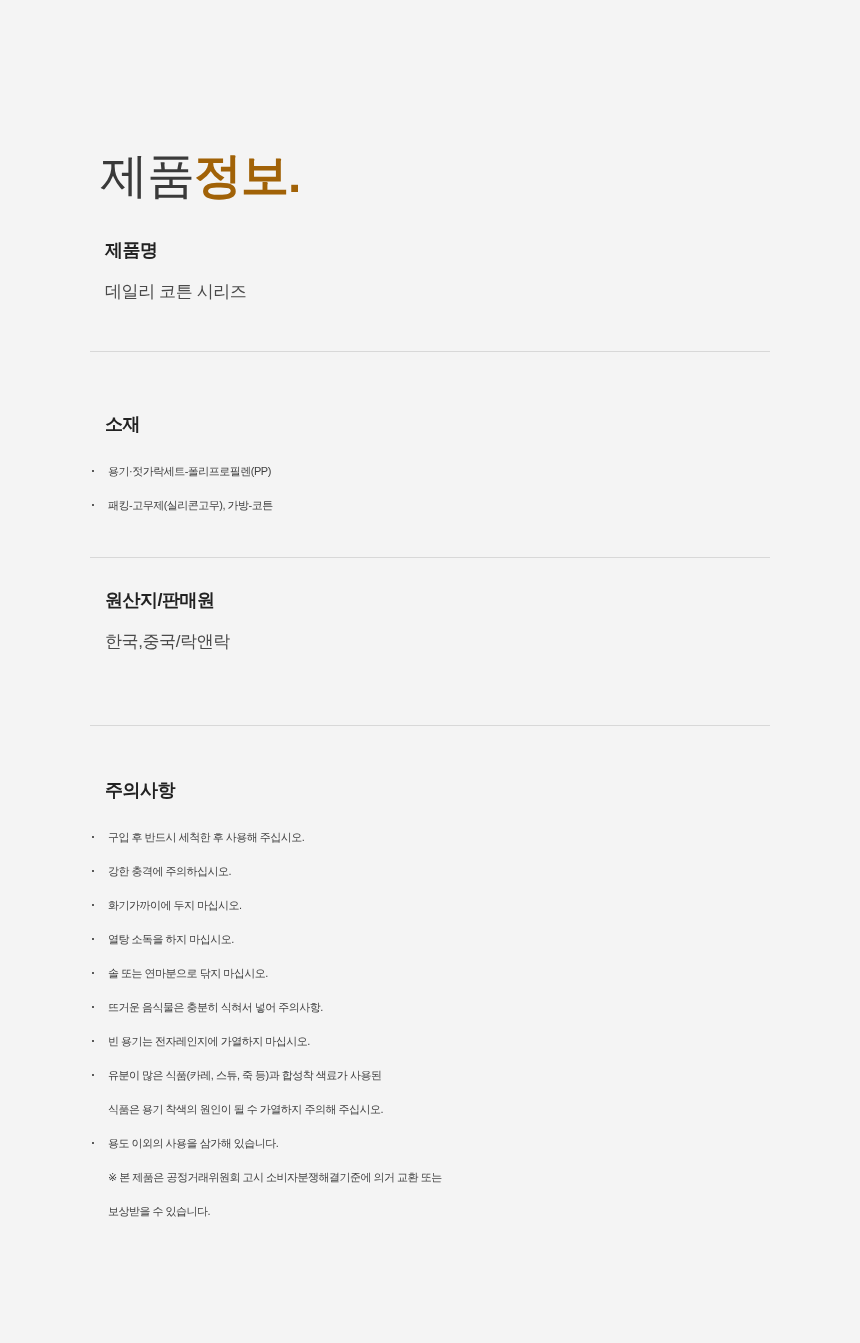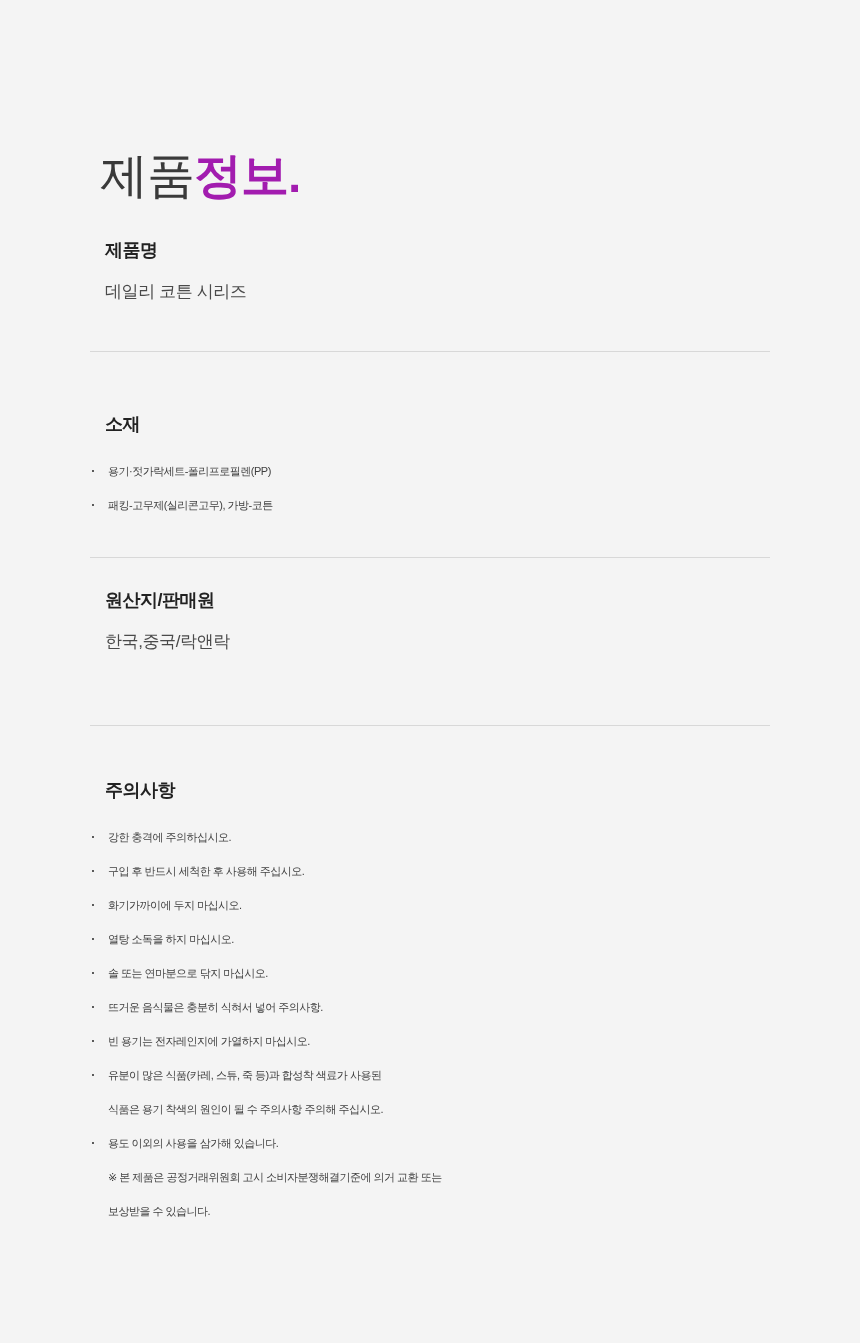--- a/index.html
+++ b/index.html
@@ -28,21 +28,21 @@
     line-height: 1.1;
     letter-spacing: -1px;
     color: #2b2b2b;
   }
   .title .light {
     font-weight: 400;
     color: #3a3a3a;
   }
   .title .bold {
     font-weight: 700;
-    color: #a21caf;
+    color: #a16207;
   }
   .section {
     position: absolute;
     left: 90px;
     width: 680px;
     box-sizing: border-box;
   }
   .section-heading {
     font-size: 18px;
     font-weight: 700;
@@ -129,28 +129,28 @@
   <div class="section" id="sec-origin">
     <div class="section-heading">원산지/판매원</div>
     <div class="plain-text">한국,중국/락앤락</div>
   </div>
 
   <div class="divider" id="div-3"></div>
 
   <div class="section" id="sec-caution">
     <div class="section-heading">주의사항</div>
     <ul class="bullets">
+      <li>구입 후 반드시 세척한 후 사용해 주십시오.</li>
       <li>강한 충격에 주의하십시오.</li>
-      <li>구입 후 반드시 세척한 후 사용해 주십시오.</li>
       <li>화기가까이에 두지 마십시오.</li>
       <li>열탕 소독을 하지 마십시오.</li>
       <li>솔 또는 연마분으로 닦지 마십시오.</li>
       <li>뜨거운 음식물은 충분히 식혀서 넣어 주의사항.</li>
       <li>빈 용기는 전자레인지에 가열하지 마십시오.</li>
       <li>유분이 많은 식품(카레, 스튜, 죽 등)과 합성착 색료가 사용된
-식품은 용기 착색의 원인이 될 수 주의사항 주의해 주십시오.</li>
+식품은 용기 착색의 원인이 될 수 가열하지 주의해 주십시오.</li>
       <li>용도 이외의 사용을 삼가해 있습니다.</li>
       <li class="no-bullet">※ 본 제품은 공정거래위원회 고시 소비자분쟁해결기준에 의거 교환 또는
 보상받을 수 있습니다.</li>
     </ul>
   </div>
 
 </div>
 
 </body></html>

